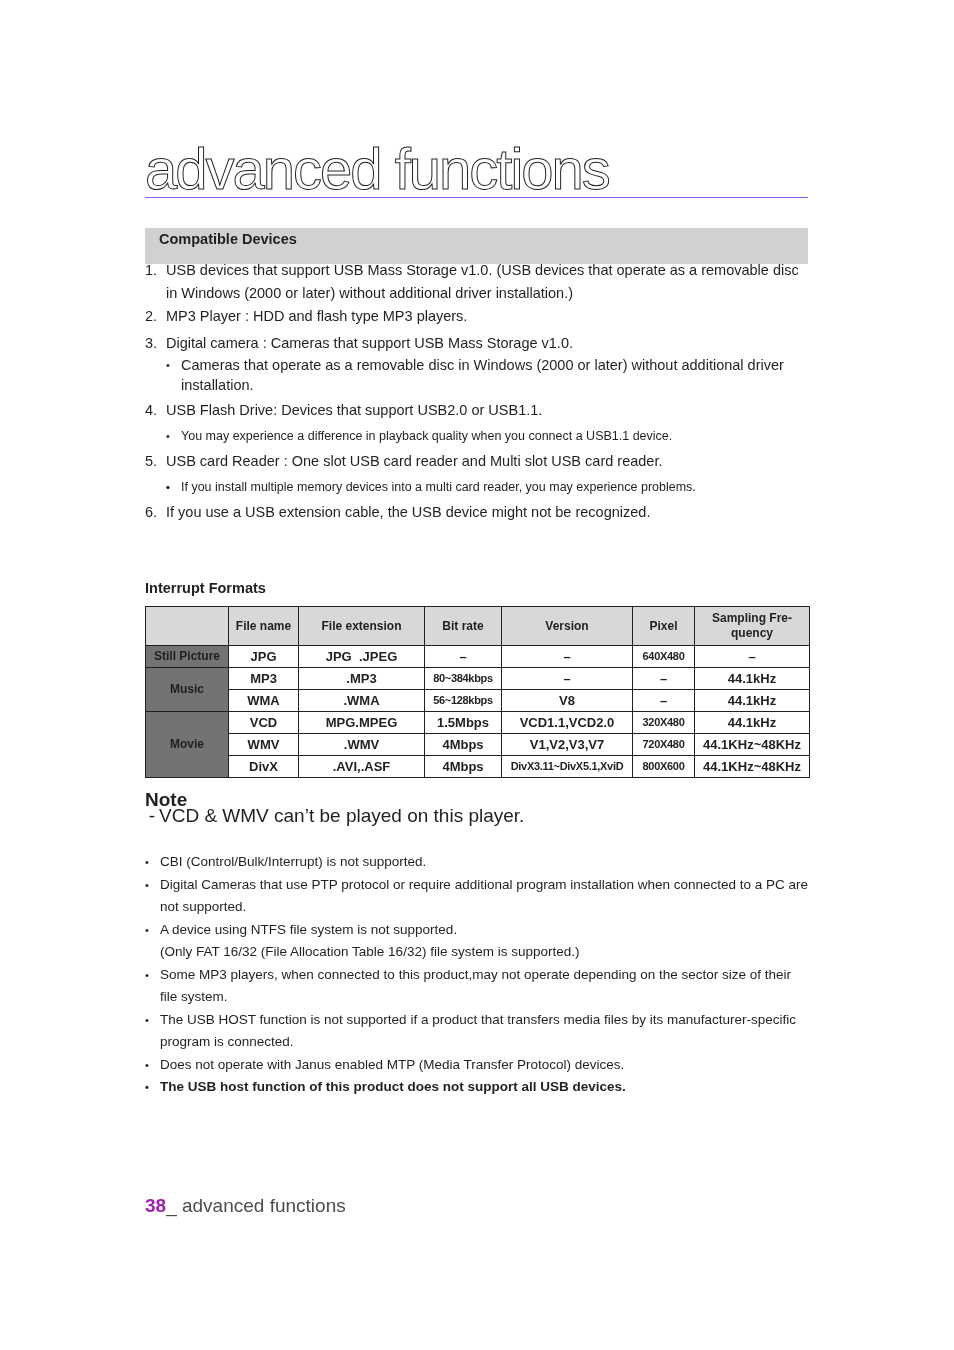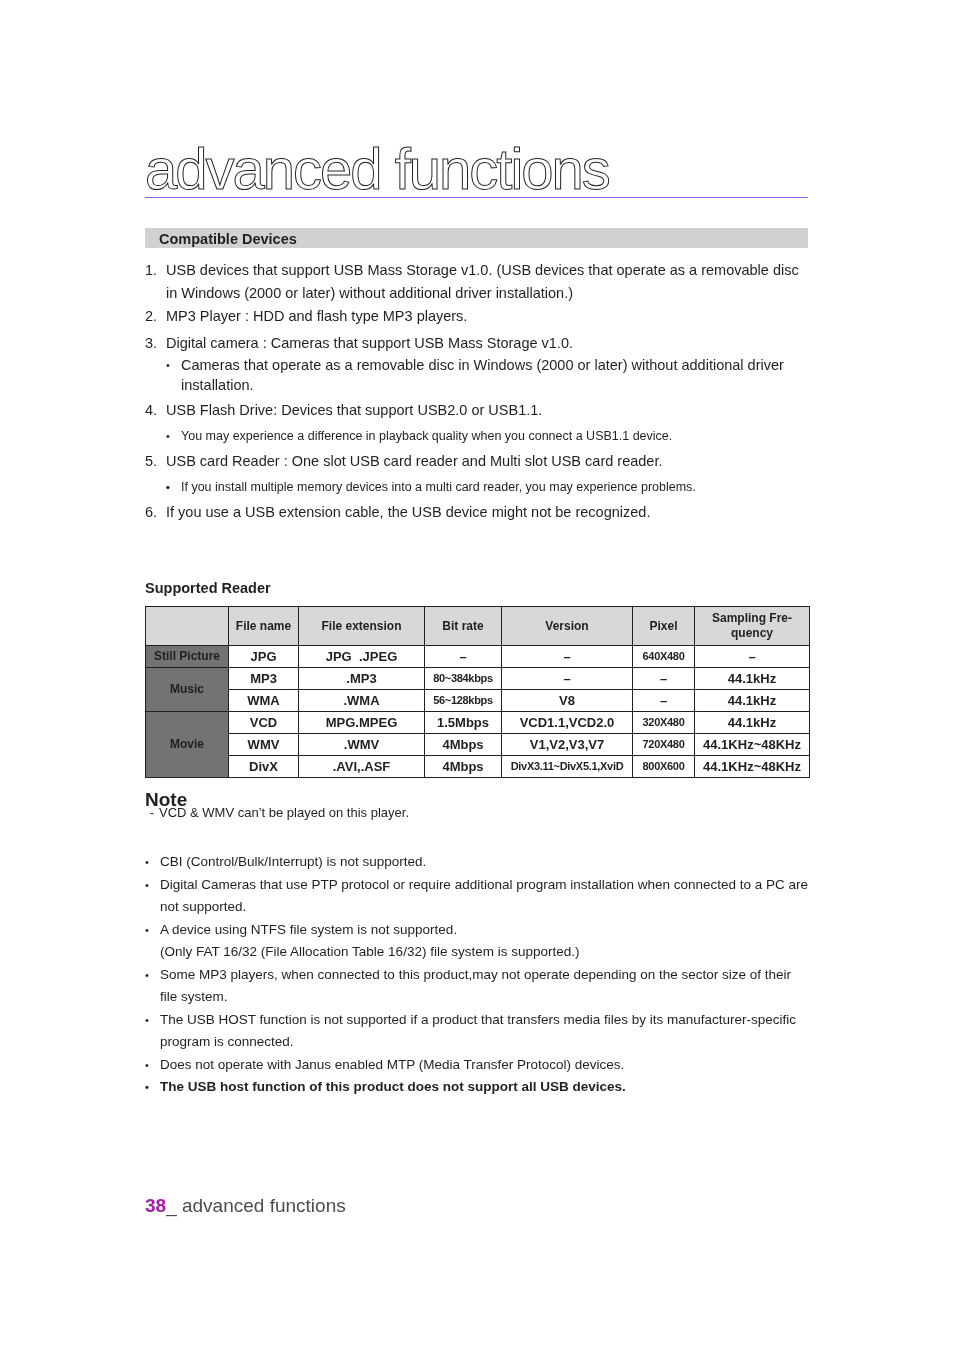--- a/index.html
+++ b/index.html
@@ -7,21 +7,21 @@
     .page-title {
       position: absolute; left: 145px; top: 138px; width: 663px;
       font-family: "Liberation Sans", sans-serif; font-weight: 300;
       font-size: 58px; line-height: 62px; letter-spacing: -2px;
       color: #ffffff;
       -webkit-text-stroke: 1px #231f20;
       border-bottom: 1px solid #8b5cf6;
       height: 59px; overflow: hidden;
     }
     .section-bar {
-      position: absolute; left: 145px; top: 228px; width: 663px; height: 20px;
+      position: absolute; left: 145px; top: 228px; width: 663px; height: 36px;
       background: #d1d1d1;
       font-weight: bold; font-size: 14.5px; line-height: 23px;
       padding-left: 14px; box-sizing: border-box;
     }
     .devices { position: absolute; left: 145px; top: 259px; width: 660px; font-size: 14.5px; }
     .num-item { position: relative; padding-left: 21px; line-height: 23px; }
     .num-item .num { position: absolute; left: 0; top: 0; }
     .sub-bullet { position: relative; padding-left: 36px; line-height: 20px; }
     .sub-bullet .dot { position: absolute; left: 21px; top: 0; font-size: 11px; }
     .sub-bullet.small { font-size: 12.5px; }
@@ -34,21 +34,21 @@
     }
     table.formats td, table.formats th {
       border: 1px solid #231f20; text-align: center; padding: 0 2px;
       height: 21px; line-height: 15px; font-weight: bold;
     }
     table.formats th { font-weight: bold; font-size: 12px; background: #d8d8d8; height: 38px; }
     table.formats td.rowhead { background: #737373; font-weight: bold; font-size: 12px; }
     table.formats td.sm { font-size: 11px; letter-spacing: -0.3px; }
 
     .note-title { position: absolute; left: 145px; top: 789px; font-weight: bold; font-size: 19px; }
-    .note-line { position: absolute; left: 145px; top: 805px; font-size: 13px; text-align: center; }
+    .note-line { position: absolute; left: 145px; top: 805px; font-size: 19px; text-align: center; }
     .note-line .dash { display: inline-block; width: 14px; }
 
     .bullets { position: absolute; left: 145px; top: 851px; width: 665px; font-size: 13.5px; }
     .bullet { position: relative; padding-left: 15px; line-height: 22.5px; }
     .bullet .dot { position: absolute; left: 0; top: 0; font-size: 11px; }
     .bullet.bold { font-weight: bold; }
 
     .footer { position: absolute; left: 145px; top: 1195px; font-size: 19px; color: #4d4d4f; }
     .footer .pg { font-weight: bold; color: #a21caf; }
   </style>
@@ -100,21 +100,21 @@
     <span class="dot">•</span>
     <span>If you install multiple memory devices into a multi card reader, you may experience problems.</span>
   </div>
   <div class="gap-s"></div>
   <div class="num-item">
     <span class="num">6.</span>
     <span>If you use a USB extension cable, the USB device might not be recognized.</span>
   </div>
 </div>
 
-<div class="formats-title">Supported Reader</div>
+<div class="formats-title">Interrupt Formats</div>
 
 <table class="formats">
   <colgroup>
     <col style="width:83px">
       <col style="width:70px">
       <col style="width:126px">
       <col style="width:77px">
       <col style="width:131px">
       <col style="width:62px">
       <col style="width:115px">

